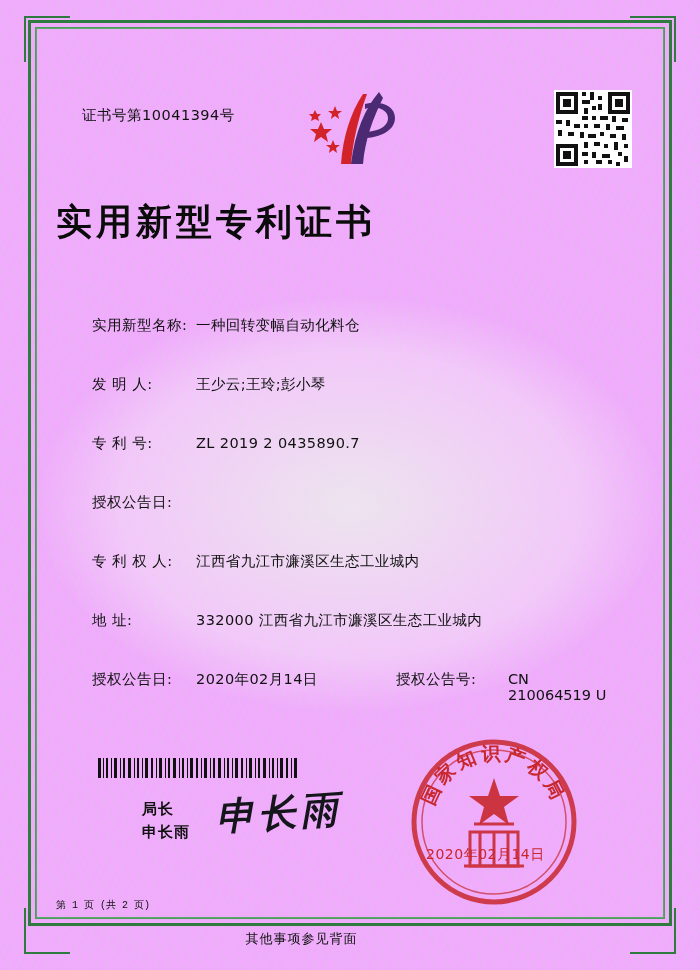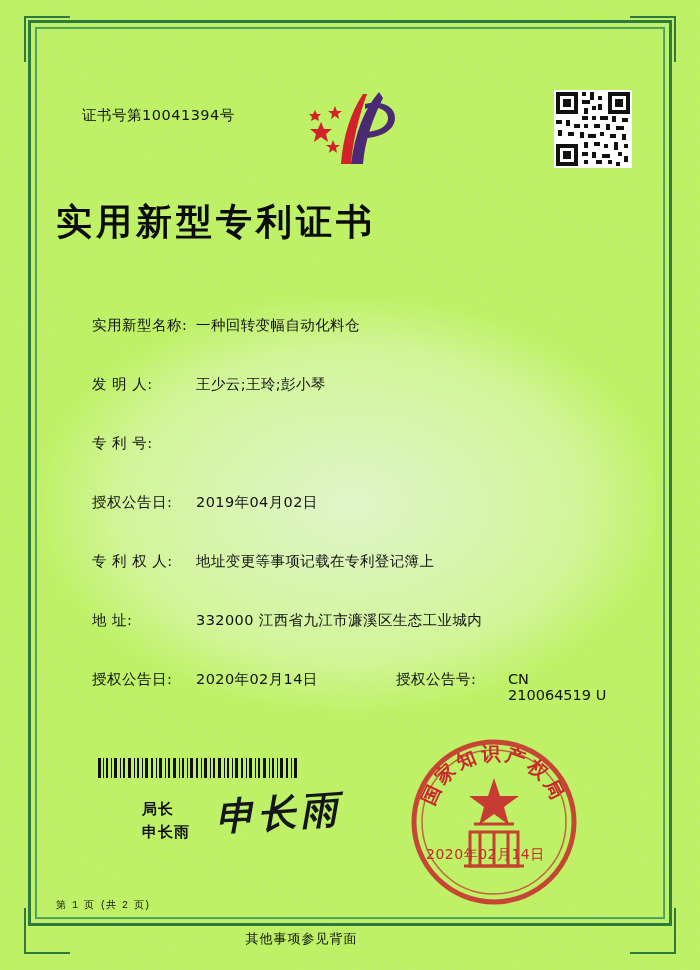--- a/index.html
+++ b/index.html
@@ -10,21 +10,21 @@
     width: 700px;
     height: 970px;
     background: #ffffff;
     font-family: "Liberation Sans", sans-serif;
     overflow: hidden;
   }
   .page {
     position: relative;
     width: 700px;
     height: 970px;
-    background: #bef264;
+    background: #f0abfc;
     box-sizing: border-box;
   }
   
   .bg-tint {
     position: absolute;
     left: 0; top: 0; right: 0; bottom: 0;
     background:
       radial-gradient(ellipse 420px 280px at 50% 52%, rgba(236,246,234,0.75) 0%, rgba(247,252,246,0.35) 55%, rgba(255,255,255,0) 75%),
       repeating-linear-gradient(115deg, rgba(190,225,190,0.16) 0px, rgba(190,225,190,0.16) 1px, rgba(255,255,255,0) 1px, rgba(255,255,255,0) 9px),
       repeating-linear-gradient(65deg, rgba(190,225,190,0.13) 0px, rgba(190,225,190,0.13) 1px, rgba(255,255,255,0) 1px, rgba(255,255,255,0) 11px);
@@ -320,28 +320,28 @@
       <div class="field-row">
         <div class="field-label">实用新型名称:</div>
         <div class="field-value">一种回转变幅自动化料仓</div>
       </div>
       <div class="field-row">
         <div class="field-label">发 明 人:</div>
         <div class="field-value">王少云;王玲;彭小琴</div>
       </div>
       <div class="field-row">
         <div class="field-label">专 利 号:</div>
+        <div class="field-value">ZL 2019 2 0435890.7</div>
       </div>
       <div class="field-row">
         <div class="field-label">授权公告日:</div>
-        <div class="field-value">2019年04月02日</div>
       </div>
       <div class="field-row">
         <div class="field-label">专 利 权 人:</div>
-        <div class="field-value">地址变更等事项记载在专利登记簿上</div>
+        <div class="field-value">江西省九江市濂溪区生态工业城内</div>
       </div>
       <div class="field-row">
         <div class="field-label">地 址:</div>
         <div class="field-value">332000 江西省九江市濂溪区生态工业城内</div>
       </div>
       <div class="field-row dual">
         <div class="field-label">授权公告日:</div>
         <div class="field-value">2020年02月14日</div>
         <div class="field-label2">授权公告号:</div>
         <div class="field-value2">CN 210064519 U</div>

